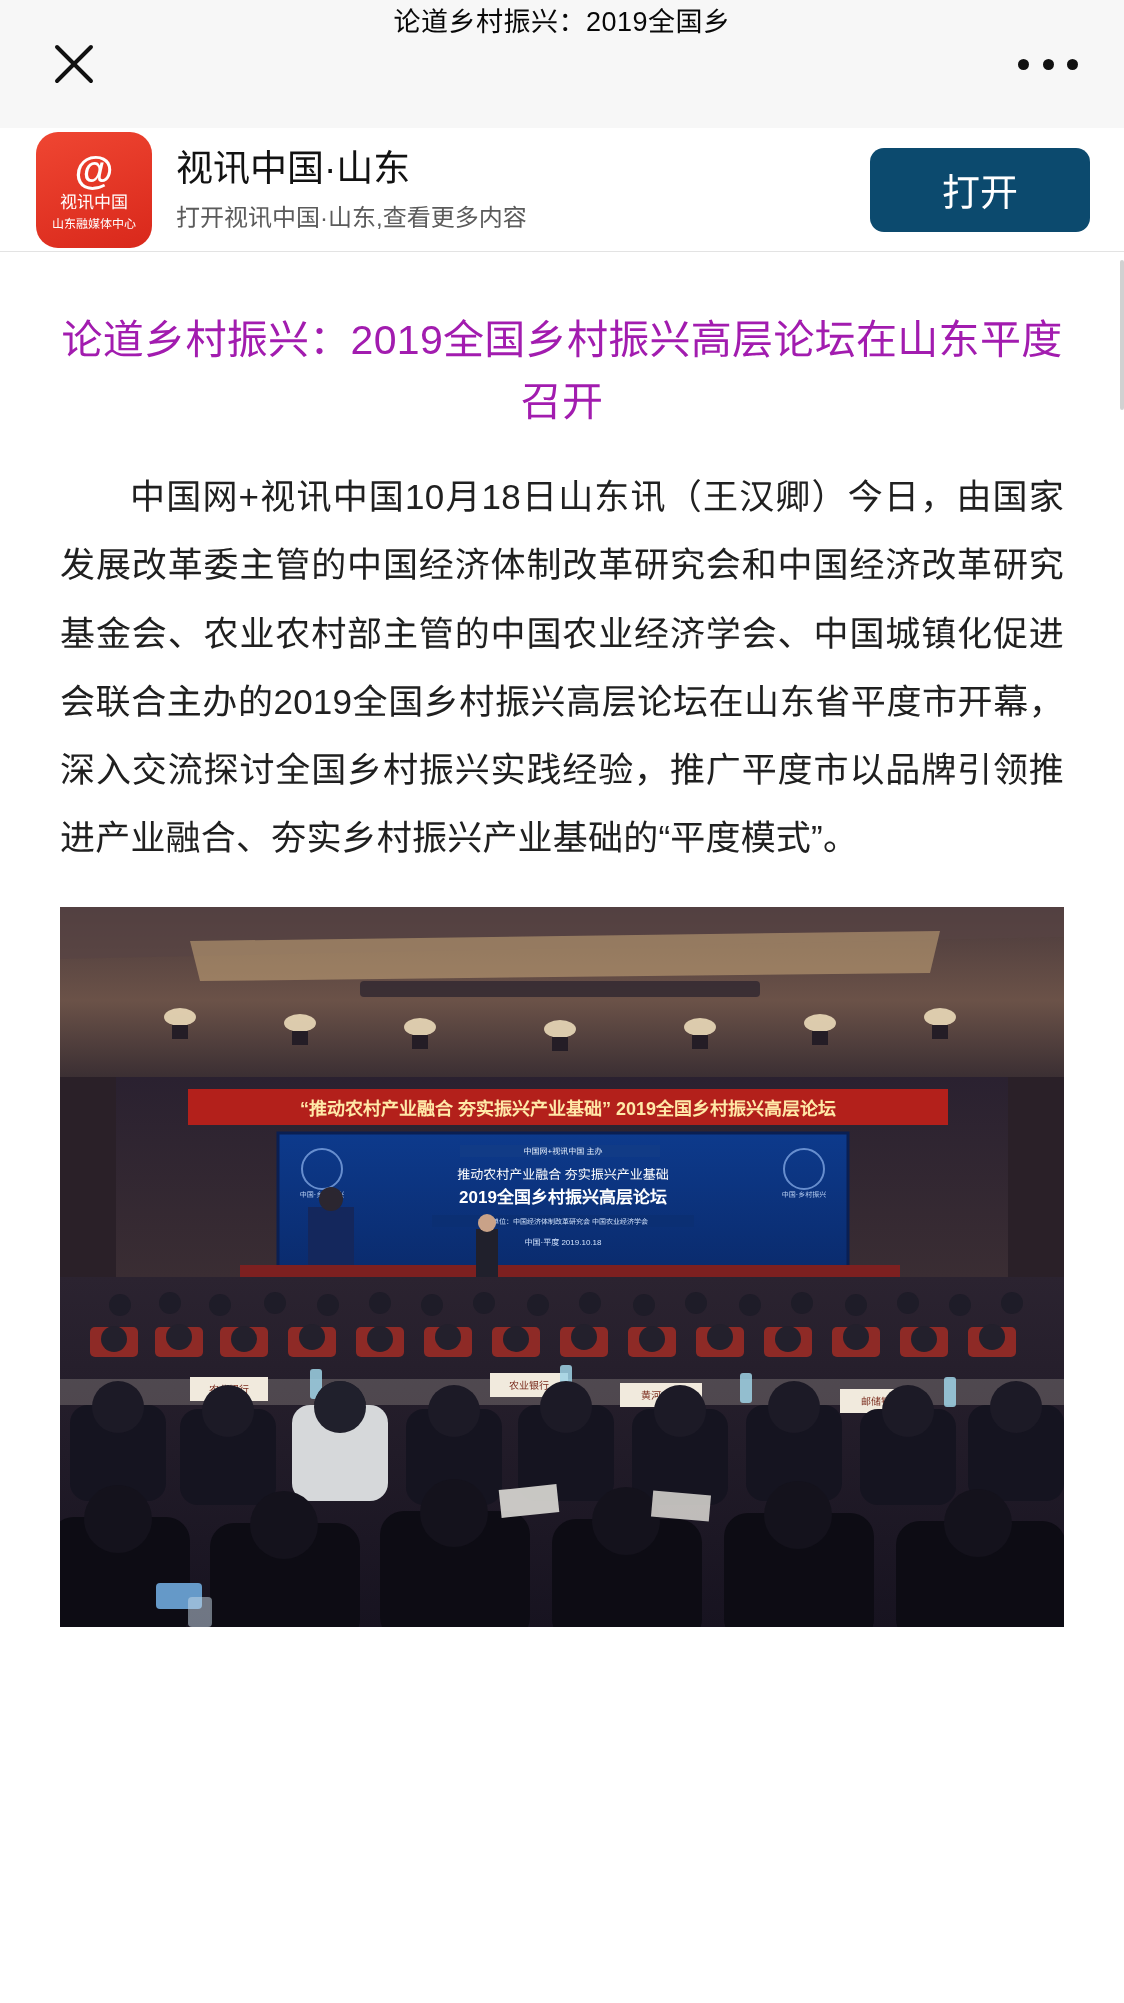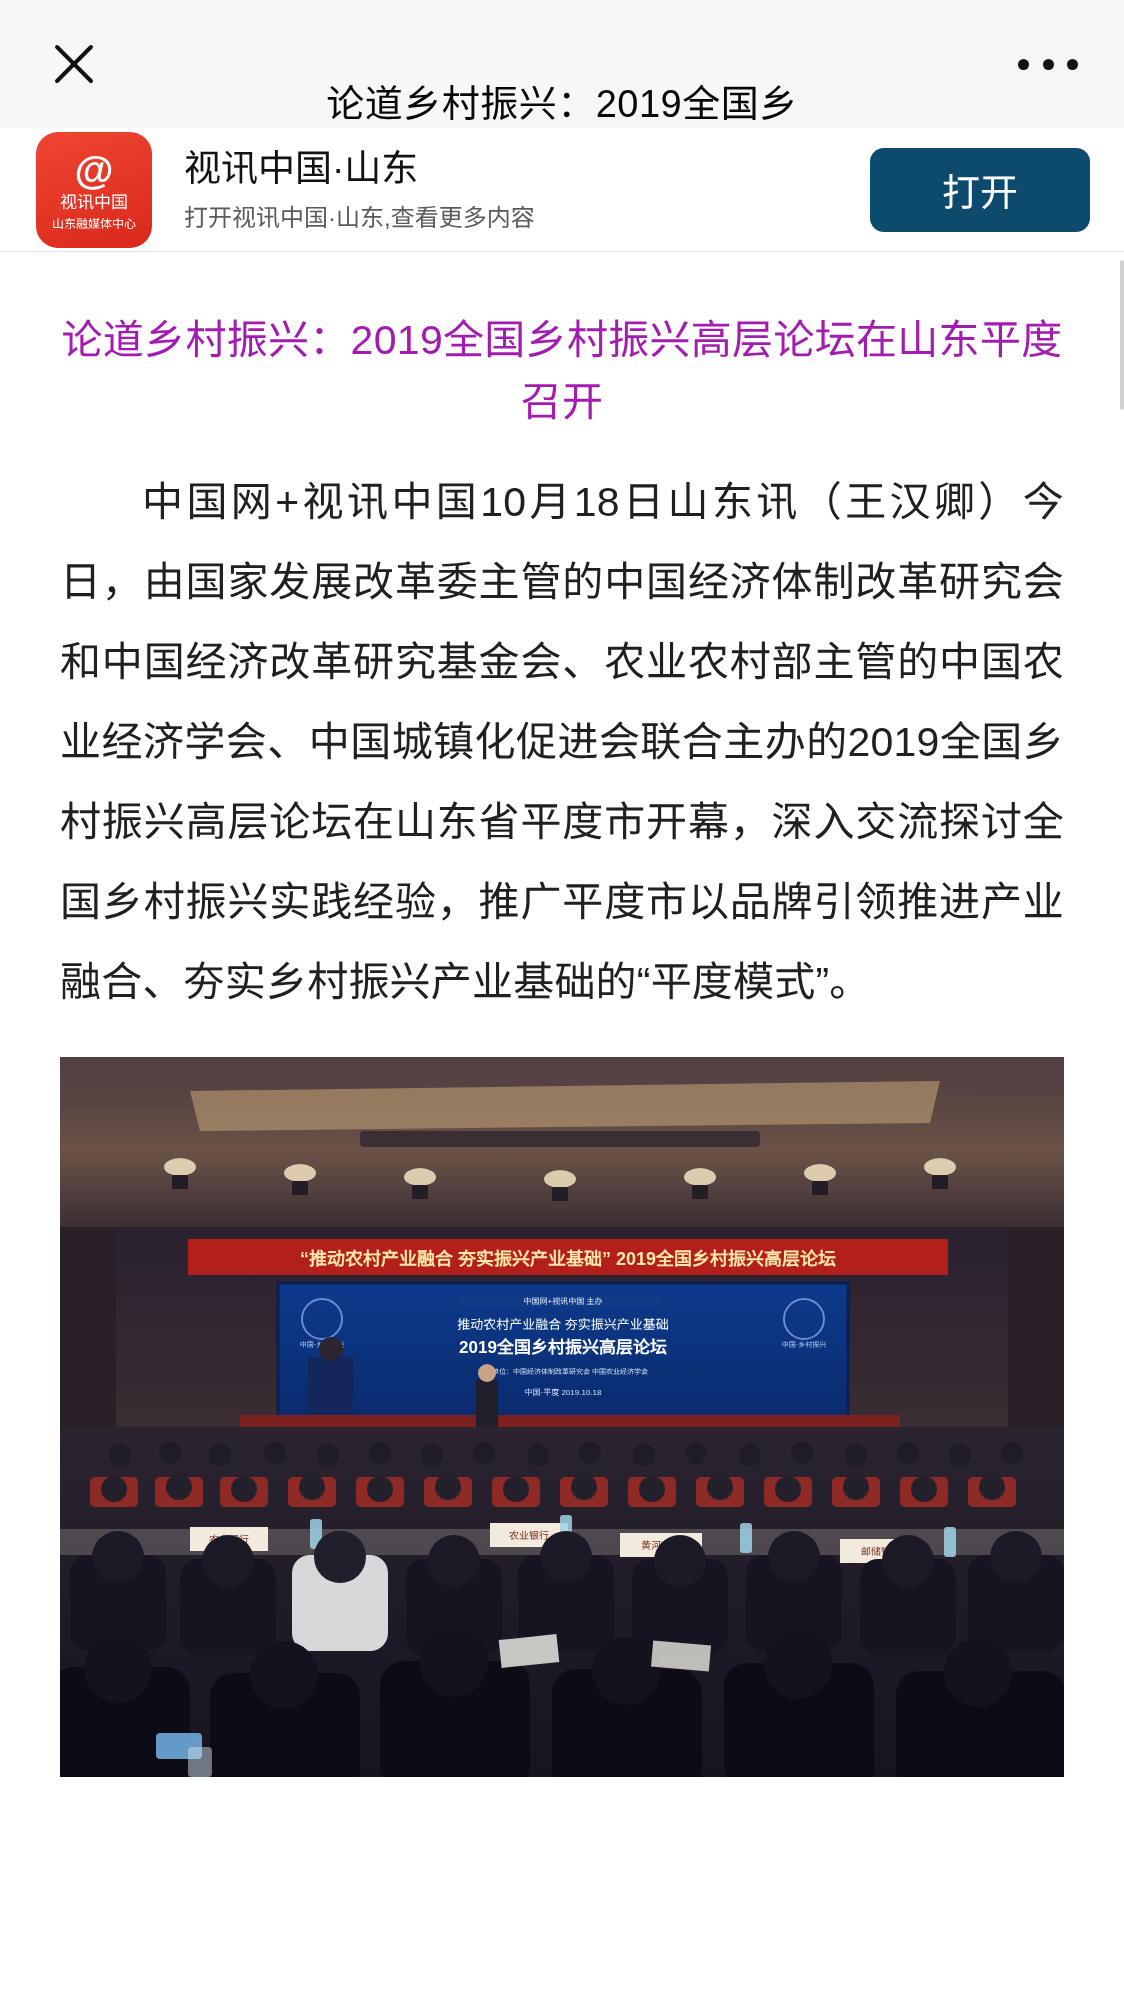--- a/index.html
+++ b/index.html
@@ -48,23 +48,23 @@
   .nav-close::before { transform: translate(-50%,-50%) rotate(45deg); }
   .nav-close::after  { transform: translate(-50%,-50%) rotate(-45deg); }
 
   .nav-title {
     position: absolute;
     left: 0;
     right: 0;
     top: 0;
     bottom: 0;
     display: flex;
-    align-items: flex-end;
+    align-items: flex-start;
     justify-content: center;
-    font-size: 38px;
+    font-size: 27px;
     color: #080808;
     font-weight: 400;
     pointer-events: none;
     letter-spacing: 0.5px;
   }
   .nav-title span {
     display: inline-block;
     max-width: 560px;
     white-space: nowrap;
     overflow: hidden;
@@ -123,21 +123,21 @@
     letter-spacing: 0px;
     margin-bottom: 7px;
   }
   .promo-logo .l2 {
     font-size: 12px;
     letter-spacing: 0px;
   }
 
   .promo-text {
     flex: 1 1 auto;
-    padding-left: 32px;
+    padding-left: 24px;
     min-width: 0;
   }
   .promo-title {
     font-size: 37px;
     color: #121212;
     line-height: 1.25;
     margin-bottom: 10px;
     white-space: nowrap;
     overflow: hidden;
   }
@@ -172,21 +172,21 @@
   .article-title {
     font-size: 41px;
     line-height: 1.5;
     color: #a21caf;
     text-align: center;
     font-weight: 400;
     margin: 18px 0 30px 0;
     letter-spacing: 0.3px;
   }
   .article-body {
-    font-size: 41px;
+    font-size: 35px;
     line-height: 1.95;
     color: #202020;
     text-align: justify;
     text-justify: inter-ideograph;
     text-indent: 2em;
     margin: 0 0 34px 0;
     letter-spacing: 0.2px;
   }
 
   

